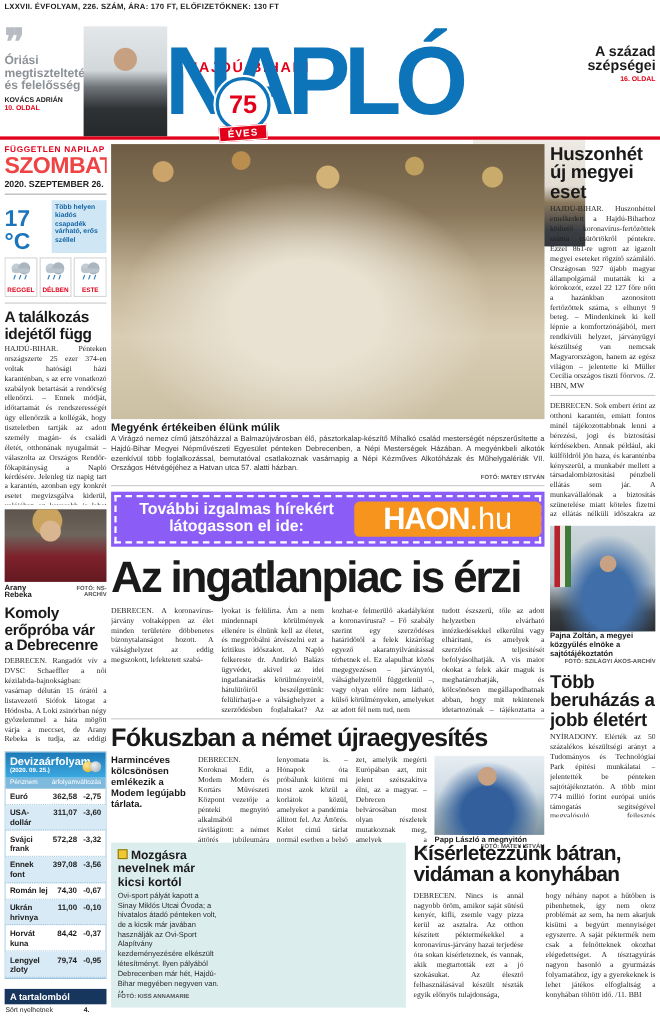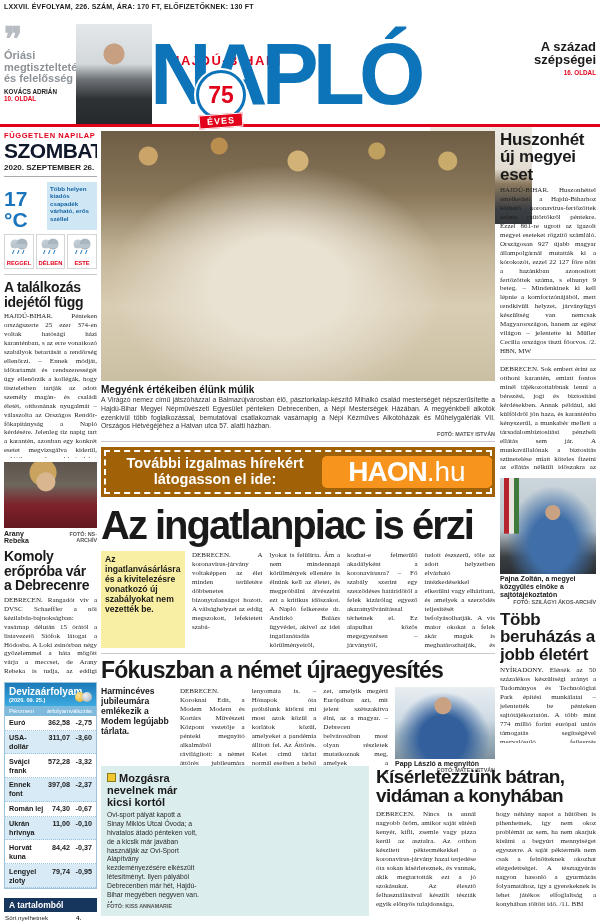--- a/index.html
+++ b/index.html
@@ -50,21 +50,21 @@
     linear-gradient(180deg,#ccd6dc 0%,#b9c5cc 55%,#3a3f43 82%,#2b2f33 100%);}
   .ph-papp{background:
     radial-gradient(circle at 48% 26%,#c9a183 8px,transparent 9px),
     radial-gradient(ellipse at 48% 72%,#33609c 32%,transparent 64%),
     linear-gradient(180deg,#e8eef2 0%,#cfdbe4 45%,#9fb3bf 70%,#7e919e 100%);}
   .ph-kids{background:linear-gradient(180deg,#c5d2c0 0%,#a7c19b 18%,#79a468 40%,#4f8c42 70%,#467f3b 100%);}
   .photo-credit{font-size:5.4px;font-weight:bold;color:#555;text-align:right;}
 
   
   .indep{font-size:7.5px;font-weight:bold;color:#e2001a;letter-spacing:.6px;}
-  .day{font-size:21px;font-weight:900;color:#0f172a;letter-spacing:-.5px;line-height:1;}
+  .day{font-size:21px;font-weight:900;color:#ef4444;letter-spacing:-.5px;line-height:1;}
   .date{font-size:8px;font-weight:bold;border-bottom:1px solid #aaa;padding-bottom:4px;margin-top:2px;}
   .temp{font-size:21px;font-weight:900;color:#1b75bc;line-height:1;}
   .forecast{background:#cfe7f5;color:#1565a5;font-weight:bold;font-size:6.2px;line-height:1.2;padding:3px;}
   .wx-label{font-size:5.8px;font-weight:bold;color:#e2001a;text-align:center;margin-top:1px;}
   .wx-cell{width:30%;border:1px solid #d5d5d5;padding:2px 0;text-align:center;}
   .h-small{font-size:14px;font-weight:900;line-height:1.04;letter-spacing:-.3px;}
   .body-t{font-size:7px;line-height:1.28;color:#1f1f1f;}
   .divider{border-top:1px solid #c9c9c9;margin:5px 0;}
   .cap-name{font-size:7px;font-weight:bold;}
 
@@ -78,21 +78,21 @@
   .dv-c1{flex:1.5;}.dv-c2{flex:1;text-align:right;}.dv-c3{flex:.9;text-align:right;}
   .coin{display:inline-block;width:10px;height:10px;border-radius:50%;}
 
   
   .tt-head{background:#17365d;color:#fff;font-size:8.5px;font-weight:900;padding:2px 5px;}
   .tt-row{display:flex;justify-content:space-between;font-size:6.2px;padding:2px 1px;border-bottom:1px dotted #bbb;}
 
   
   .main-cap-title{font-size:10px;font-weight:900;}
   .main-cap-text{font-size:6.8px;line-height:1.3;color:#333;}
-  .haon{background:#a16207;display:flex;align-items:stretch;padding:3px;cursor:pointer;}
+  .haon{background:#8b5cf6;display:flex;align-items:stretch;padding:3px;cursor:pointer;}
   .haon-inner{border:2px dashed #fff;flex:1;display:flex;align-items:center;}
   .haon-text{flex:1;color:#fff;font-weight:900;font-size:14.5px;text-align:center;line-height:1.1;}
   .haon-brand{background:#f7941d;border-radius:5px;width:170px;display:flex;align-items:center;justify-content:center;color:#fff;font-size:28px;margin:-2px;}
   .haon-bold{font-weight:900;letter-spacing:-1px;}
   .haon-light{font-weight:400;}
   .h-main{font-size:40px;font-weight:900;letter-spacing:-2px;line-height:1;}
   .lead-box{background:#f9efa4;padding:4px;font-size:8.6px;font-weight:900;line-height:1.15;}
   .lead-plain{font-size:8.6px;font-weight:900;line-height:1.15;}
   .h-mid{font-size:23px;font-weight:900;letter-spacing:-.8px;line-height:1;}
   .h-mid2{font-size:19px;font-weight:900;letter-spacing:-.6px;line-height:.98;}
@@ -216,21 +216,21 @@
             <span class="dv-c3">-3,60</span>
           </div>
         <div class="dv-row">
             <span class="dv-c1">Svájci frank</span>
             <span class="dv-c2">572,28</span>
             <span class="dv-c3">-3,32</span>
           </div>
         <div class="dv-row">
             <span class="dv-c1">Ennek font</span>
             <span class="dv-c2">397,08</span>
-            <span class="dv-c3">-2,37</span>
+            <span class="dv-c3">-3,56</span>
           </div>
         <div class="dv-row">
             <span class="dv-c1">Román lej</span>
             <span class="dv-c2">74,30</span>
             <span class="dv-c3">-0,67</span>
           </div>
         <div class="dv-row">
             <span class="dv-c1">Ukrán hrivnya</span>
             <span class="dv-c2">11,00</span>
             <span class="dv-c3">-0,10</span>
@@ -275,32 +275,31 @@
         </div>
         <div class="haon-brand">
           <span class="haon-bold">HAON</span>
             <span class="haon-light">.hu</span>
         </div>
       </div>
     </div>
 
     <div class="h-main" style="margin-top:8px;">Az ingatlanpiac is érzi</div>
     <div style="display:flex;gap:7px;margin-top:6px;height:97px;overflow:hidden;">
-      <div class="lead-box" style="width:76px;flex:none;">Az ingatlanvásárlásra és a kivitelezésre vonatkozó új szabályokat nem vezették be.</div>
       <div class="serif body-t justify" style="flex:1;">DEBRECEN. A koronavírus-járvány voltaképpen az élet minden területére döbbenetes bizonytalanságot hozott. A válsághelyzet az eddig megszokott, lefektetett szabá-</div>
       <div class="serif body-t justify" style="flex:1;">lyokat is felülírta. Ám a nem mindennapi körülmények ellenére is élnünk kell az életet, és megpróbálni átvészelni ezt a kritikus időszakot. A Napló felkereste dr. Andirkó Balázs ügyvédet, akivel az idei ingatlanátadás körülményeiről, hátulütőiről beszélgettünk: felülírhatja-e a válsághelyzet a szerződésben foglaltakat? Az építtető hivat-</div>
       <div class="serif body-t justify" style="flex:1;">kozhat-e felmerülő akadályként a koronavírusra? – Fő szabály szerint egy szerződéses határidőtől a felek kizárólag egyező akaratnyilvánítással térhetnek el. Ez alapulhat közös megegyezésen – járványtól, válsághelyzettől függetlenül –, vagy olyan előre nem látható, külső körülményeken, amelyeket az adott fél nem tud, nem</div>
       <div class="serif body-t justify" style="flex:1;">tudott észszerű, tőle az adott helyzetben elvárható intézkedésekkel elkerülni vagy elhárítani, és amelyek a szerződés teljesítését befolyásolhatják. A vis maior okokat a felek akár maguk is meghatározhatják, és kölcsönösen megállapodhatnak abban, hogy mit tekintenek idetartozónak – tájékoztatta a szakember elöljáróban a Naplót. /3.  NE</div>
     </div>
 
     <div class="divider"></div>
 
     <div class="h-mid">Fókuszban a német újraegyesítés</div>
     <div style="display:flex;gap:7px;margin-top:5px;height:96px;overflow:hidden;">
-      <div class="lead-plain" style="width:72px;flex:none;">Harmincéves jubileumára emlékezik a Modem legújabb tárlata.</div>
+      <div class="lead-plain" style="width:72px;flex:none;">Harmincéves kölcsönösen emlékezik a Modem legújabb tárlata.</div>
       <div class="serif body-t justify" style="flex:1;">DEBRECEN. Koroknai Edit, a Modem Modern és Kortárs Művészeti Központ vezetője a pénteki megnyitó alkalmából rávilágított: a német áttörés jubileumára emlékező tárlat a jelenkor küzdelmeinek</div>
       <div class="serif body-t justify" style="flex:1;">lenyomata is. – Hónapok óta próbálunk kitörni mi most azok közül a korlátok közül, amelyeket a pandémia állított fel. Az Áttörés. Kelet című tárlat normál esetben a belső térben kapott volna helyet – emlékeztetett. A hivatalos megnyitón Papp László polgármester úgy vélekedett: ha van nem-</div>
       <div class="serif body-t justify" style="flex:1;">zet, amelyik megérti Európában azt, mit jelent szétszakítva élni, az a magyar. – Debrecen belvárosában most olyan részletek mutatkoznak meg, amelyek a privatizációhoz, a munkahelyek elvesztéséhez, a kivándorláshoz, a gazdasági depresszióhoz kötődő emlékeket is idézik – mondta. /3.  BBI</div>
       <div style="width:100px;flex:none;">
         <div class="photo ph-papp" style="height:72px;"></div>
         <div class="cap-name" style="margin-top:1px;">Papp László a megnyitón</div>
         <div class="photo-credit">FOTÓ: MATEY ISTVÁN</div>
       </div>
     </div>
   </div>

